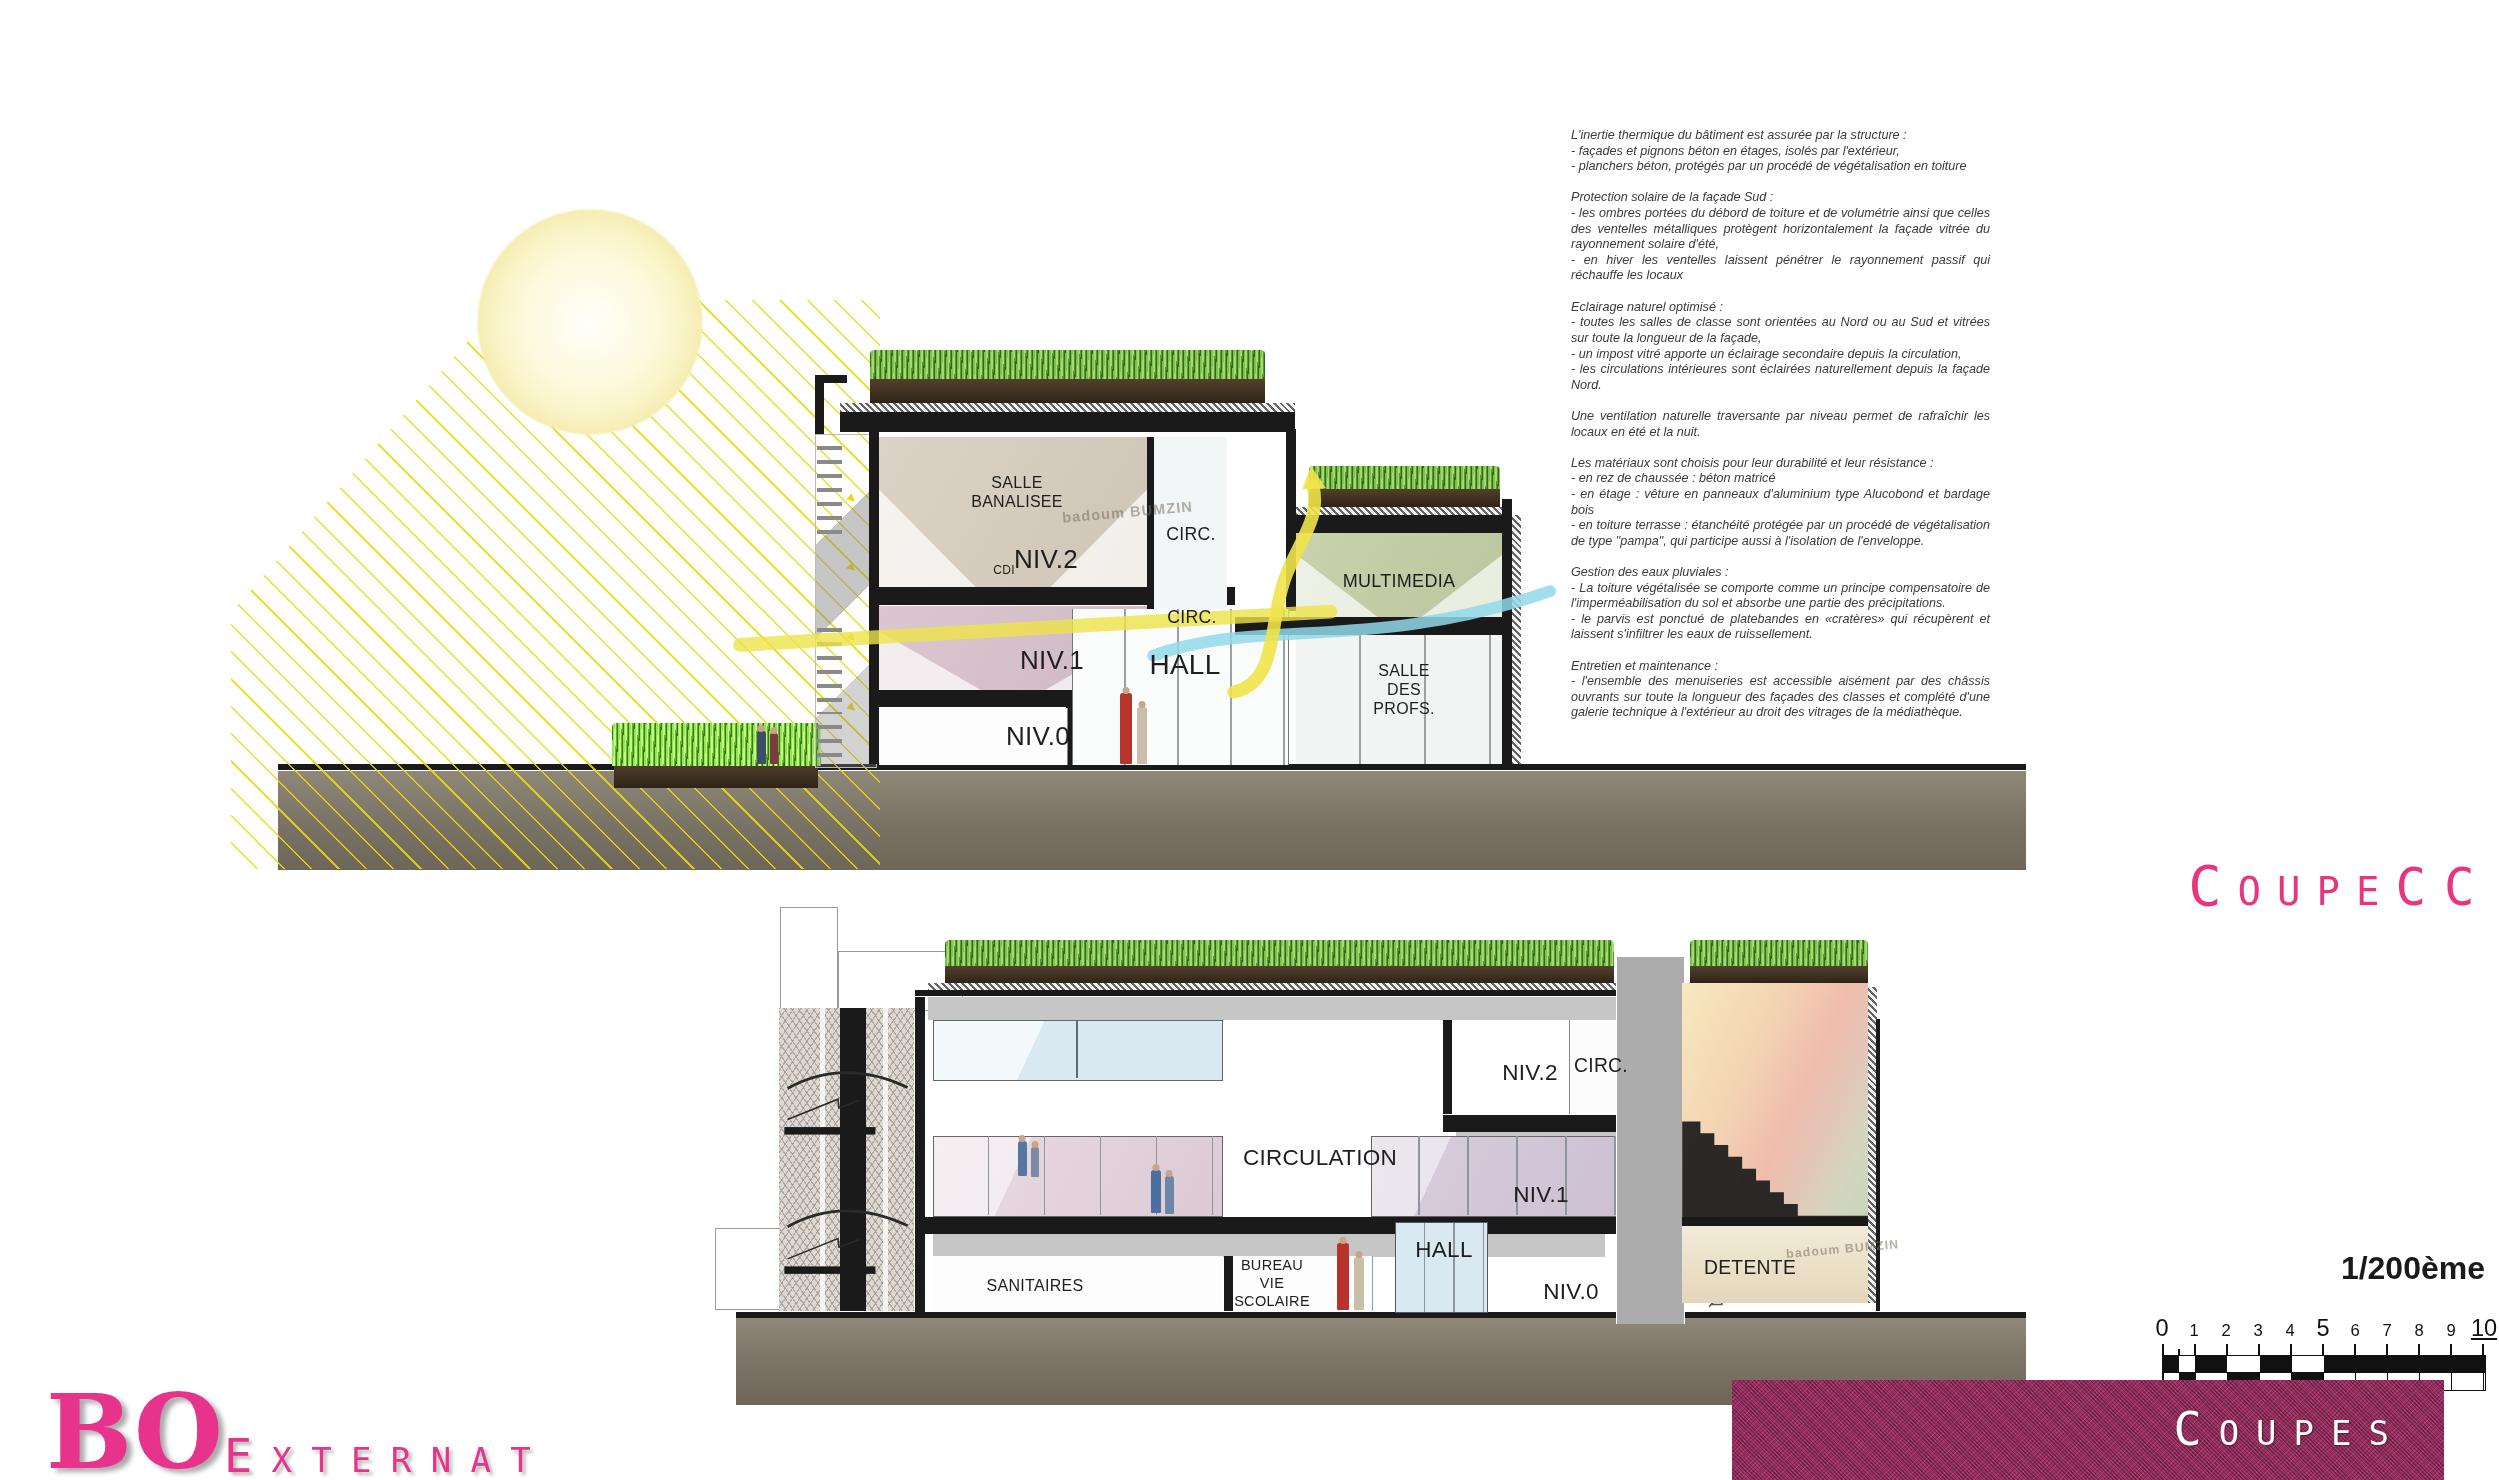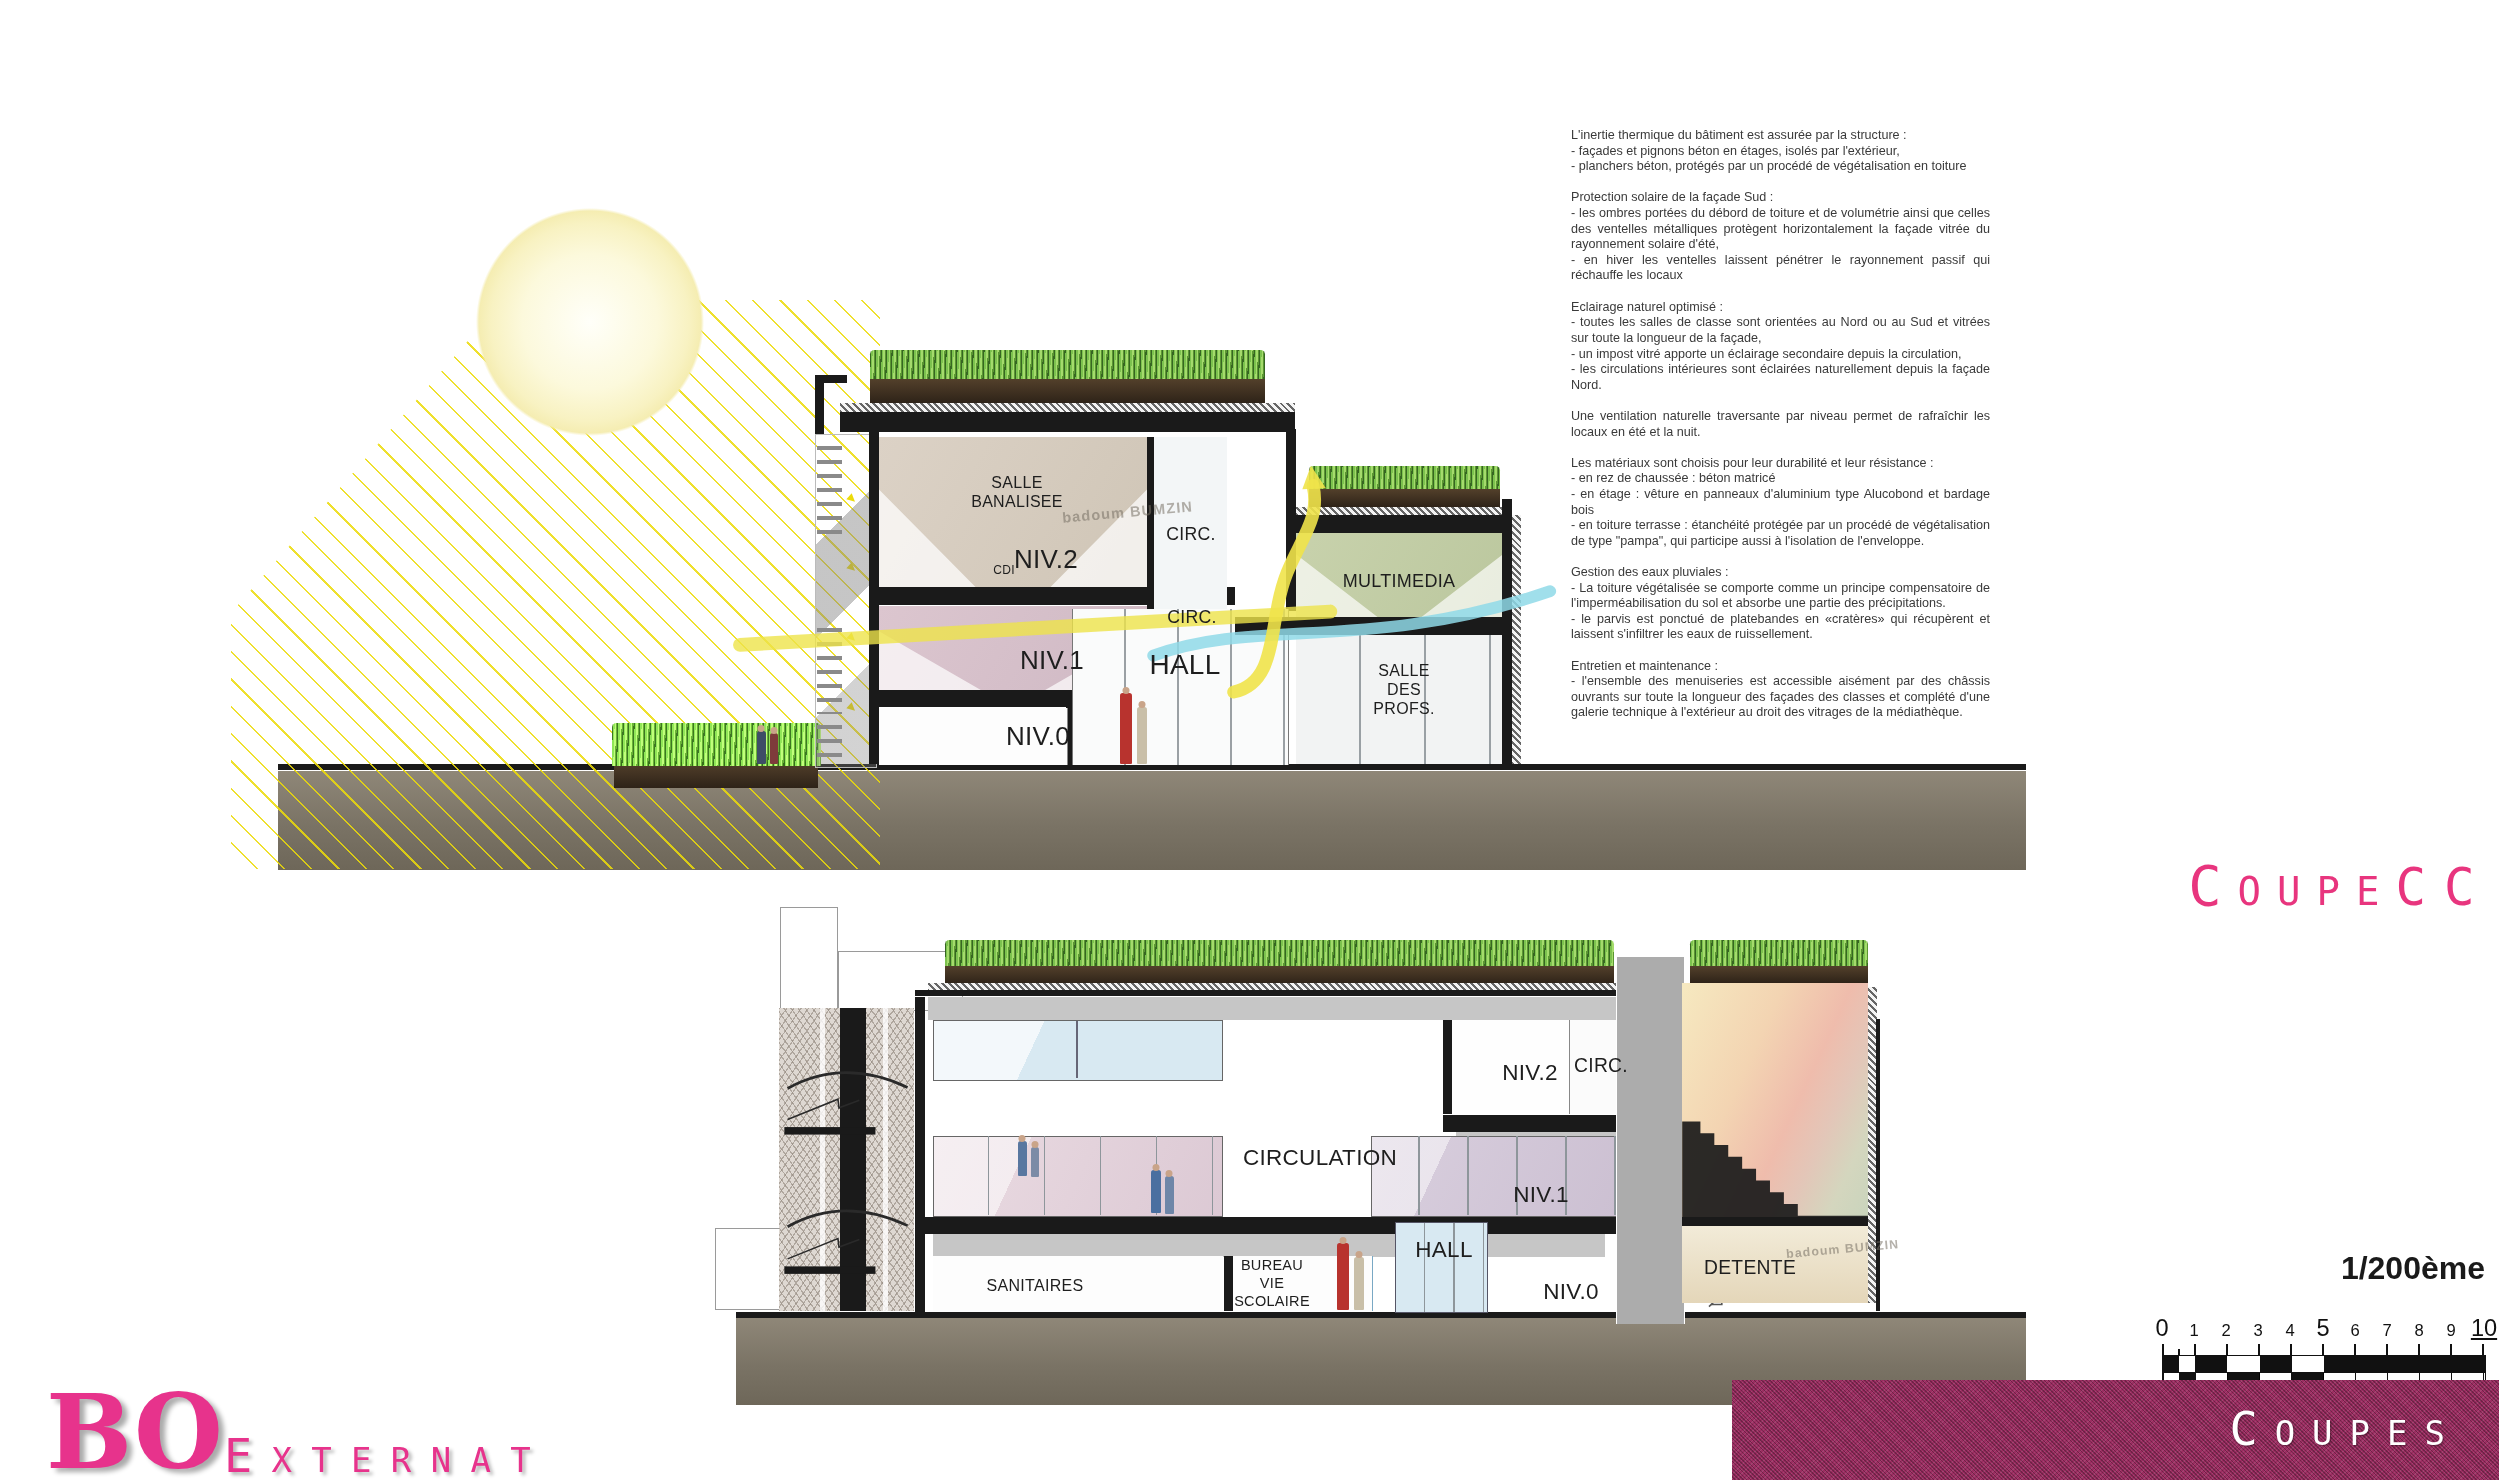--- a/index.html
+++ b/index.html
@@ -32,21 +32,21 @@
   .outline{border:1.1px solid #9A9A9A;background:#FFFFFF;}
   .person{position:absolute;border-radius:2.7px 2.7px 1.1px 1.1px;}
   .person::before{content:"";position:absolute;left:50%;top:-6.4px;transform:translateX(-50%);
                   width:7px;height:7px;border-radius:50%;background:#C9A489;}
   
   .sec-title{position:absolute;color:#E8357E;font-family:"DejaVu Sans Mono","Liberation Mono",monospace;
              letter-spacing:16px;font-size:39px;white-space:nowrap;text-align:right;}
   .tw{display:inline-block;text-transform:uppercase;}
   .tw::first-letter{font-size:1.42em;}
   .ts{font-size:1.30em;letter-spacing:18px;}
-  .notes{position:absolute;color:#3A3A3A;font-size:12.6px;line-height:1.24;text-align:justify;}
+  .notes{position:absolute;color:#3A3A3A;font-size:12.6px;line-height:1.24;text-align:justify;font-style:italic;}
   .notes div{margin:0 0 15.6px 0;}
   .wm{position:absolute;font-size:14.5px;color:rgba(118,112,100,.55);transform:rotate(-5deg);
       letter-spacing:1.1px;font-weight:bold;}
   
   .ticks{background:repeating-linear-gradient(90deg,#111 0 1.6px,transparent 1.6px 32px);}
   .sb-top{background:linear-gradient(90deg,#111 0 16px,#fff 16px 32px,#111 32px 64px,#fff 64px 97px,#111 97px 129px,#fff 129px 161px,#111 161px 322px);}
   .sb-bot{background:linear-gradient(90deg,#fff 0 16px,#111 16px 32px,#fff 32px 64px,#111 64px 97px,#fff 97px 129px,#111 129px 161px,#fff 161px 322px),
           repeating-linear-gradient(90deg,#111 0 1.1px,transparent 1.1px 32px);background-blend-mode:multiply;}
   .sb-num{position:absolute;transform:translateX(-50%);font-size:16.6px;color:#111;}
   .sb-num.big{font-size:23.6px;}
@@ -302,18 +302,18 @@
     <div class="abs ticks" style="left:2162px;top:1344px;width:323px;height:10.7px;"></div>
     <div class="abs" style="left:2178px;top:1349px;width:1.6px;height:6.4px;background:#111;"></div>
     <div class="abs sb-top" style="left:2162px;top:1355px;width:322px;height:17px;border:1.1px solid #111;border-bottom:none;"></div>
     <div class="abs sb-bot" style="left:2162px;top:1372px;width:322px;height:17px;border:1.1px solid #111;"></div>
   </div>
 
   <div class="logo-bo" style="left:46px;top:1381px;">BO</div>
   <div class="abs" style="left:224px;top:1428px;font-size:34px;letter-spacing:19.3px;text-shadow:3.2px 2.7px 3.8px #B5B5B5;">
     <span class="fw">Externat</span>
   </div>
-  <div class="coupes-box" style="left:1732px;top:1380px;width:768px;height:101px;">
+  <div class="coupes-box" style="left:1732px;top:1380px;width:712px;height:101px;">
     <span class="fw coupes-word" style="color:#FFF;">Coupes</span>
   </div>
 
 </div>
 
 
 </body></html>

